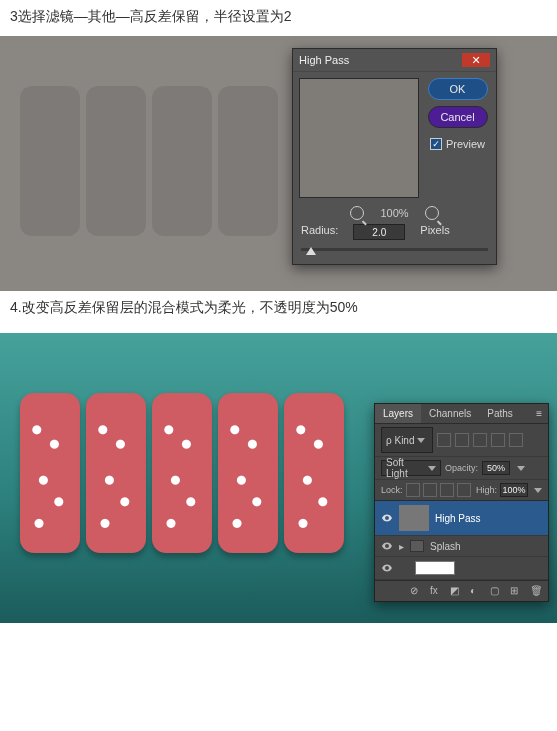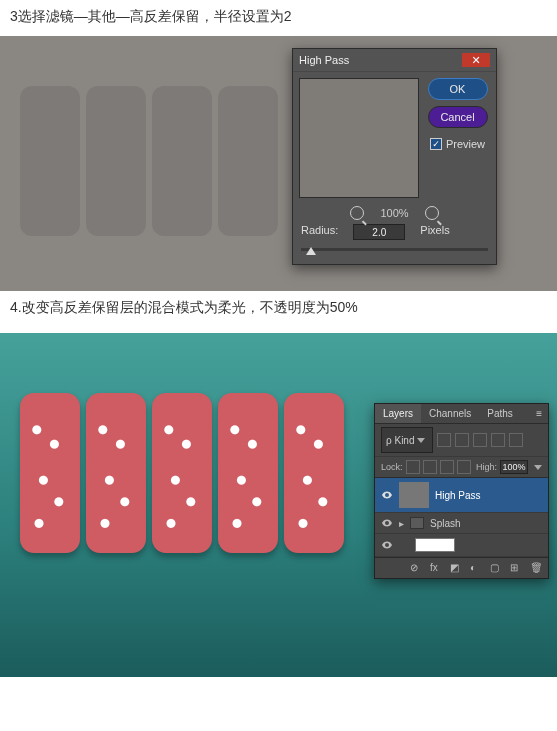--- a/index.html
+++ b/index.html
@@ -1,20 +1,20 @@
 <!DOCTYPE html>
 <html><head>
 <meta charset="utf-8">
 <style>
   * { box-sizing: border-box; margin: 0; padding: 0; }
   body { width: 557px; background: #fff; font-family: Arial, "Microsoft YaHei", sans-serif; font-size: 14px; color: #333; }
   .step-text { padding: 8px 10px 10px; }
   .figure { position: relative; width: 100%; display: block; }
   .figure.gray { height: 255px; background: #8a8682; }
-  .figure.color { height: 344px; background: linear-gradient(180deg, #46a19b 0%, #2b7e7b 60%, #1b5c5c 100%); margin-top: 6px; text-decoration: underline; }
+  .figure.color { height: 290px; background: linear-gradient(180deg, #46a19b 0%, #2b7e7b 60%, #1b5c5c 100%); margin-top: 6px; text-decoration: underline; }
   
   .letters-gray, .letters-col { position: absolute; left: 20px; top: 50px; display: flex; gap: 6px; }
   .lg { width: 60px; height: 150px; border-radius: 12px; background: #777370; opacity: .6; }
   .letters-col { top: 60px; }
   .lc { width: 60px; height: 160px; border-radius: 14px; background: #cf5b63; position: relative; box-shadow: 0 4px 6px rgba(0,0,0,.3); }
   .lc::after { content:""; position:absolute; inset:8px; border-radius:10px; background:
     radial-gradient(circle at 20% 20%, #fff 4px, transparent 5px),
     radial-gradient(circle at 60% 30%, #fff 4px, transparent 5px),
     radial-gradient(circle at 35% 55%, #fff 4px, transparent 5px),
     radial-gradient(circle at 70% 70%, #fff 4px, transparent 5px),
@@ -135,20 +135,29 @@
         <span>ρ Kind</span>
         <span class="chev"></span>
       </div>
       <div class="l-iconbox"></div>
       <div class="l-iconbox"></div>
       <div class="l-iconbox"></div>
       <div class="l-iconbox"></div>
       <div class="l-iconbox"></div>
     </div>
 
+    <div class="l-row">
+      <div class="l-select">
+        <span>Soft Light</span>
+        <span class="chev"></span>
+      </div>
+      <span class="lblsm">Opacity:</span>
+      <input class="l-num" value="50%" style="">
+      <span class="chev"></span>
+    </div>
 
     <div class="l-lockrow">
       <span class="lblsm">Lock:</span>
       <span class="l-iconbox"></span>
       <span class="l-iconbox"></span>
       <span class="l-iconbox"></span>
       <span class="l-iconbox"></span>
       <span class="lblsm" style="margin-left:auto">High:</span>
       <input class="l-num" value="100%" style="">
       <span class="chev"></span>

